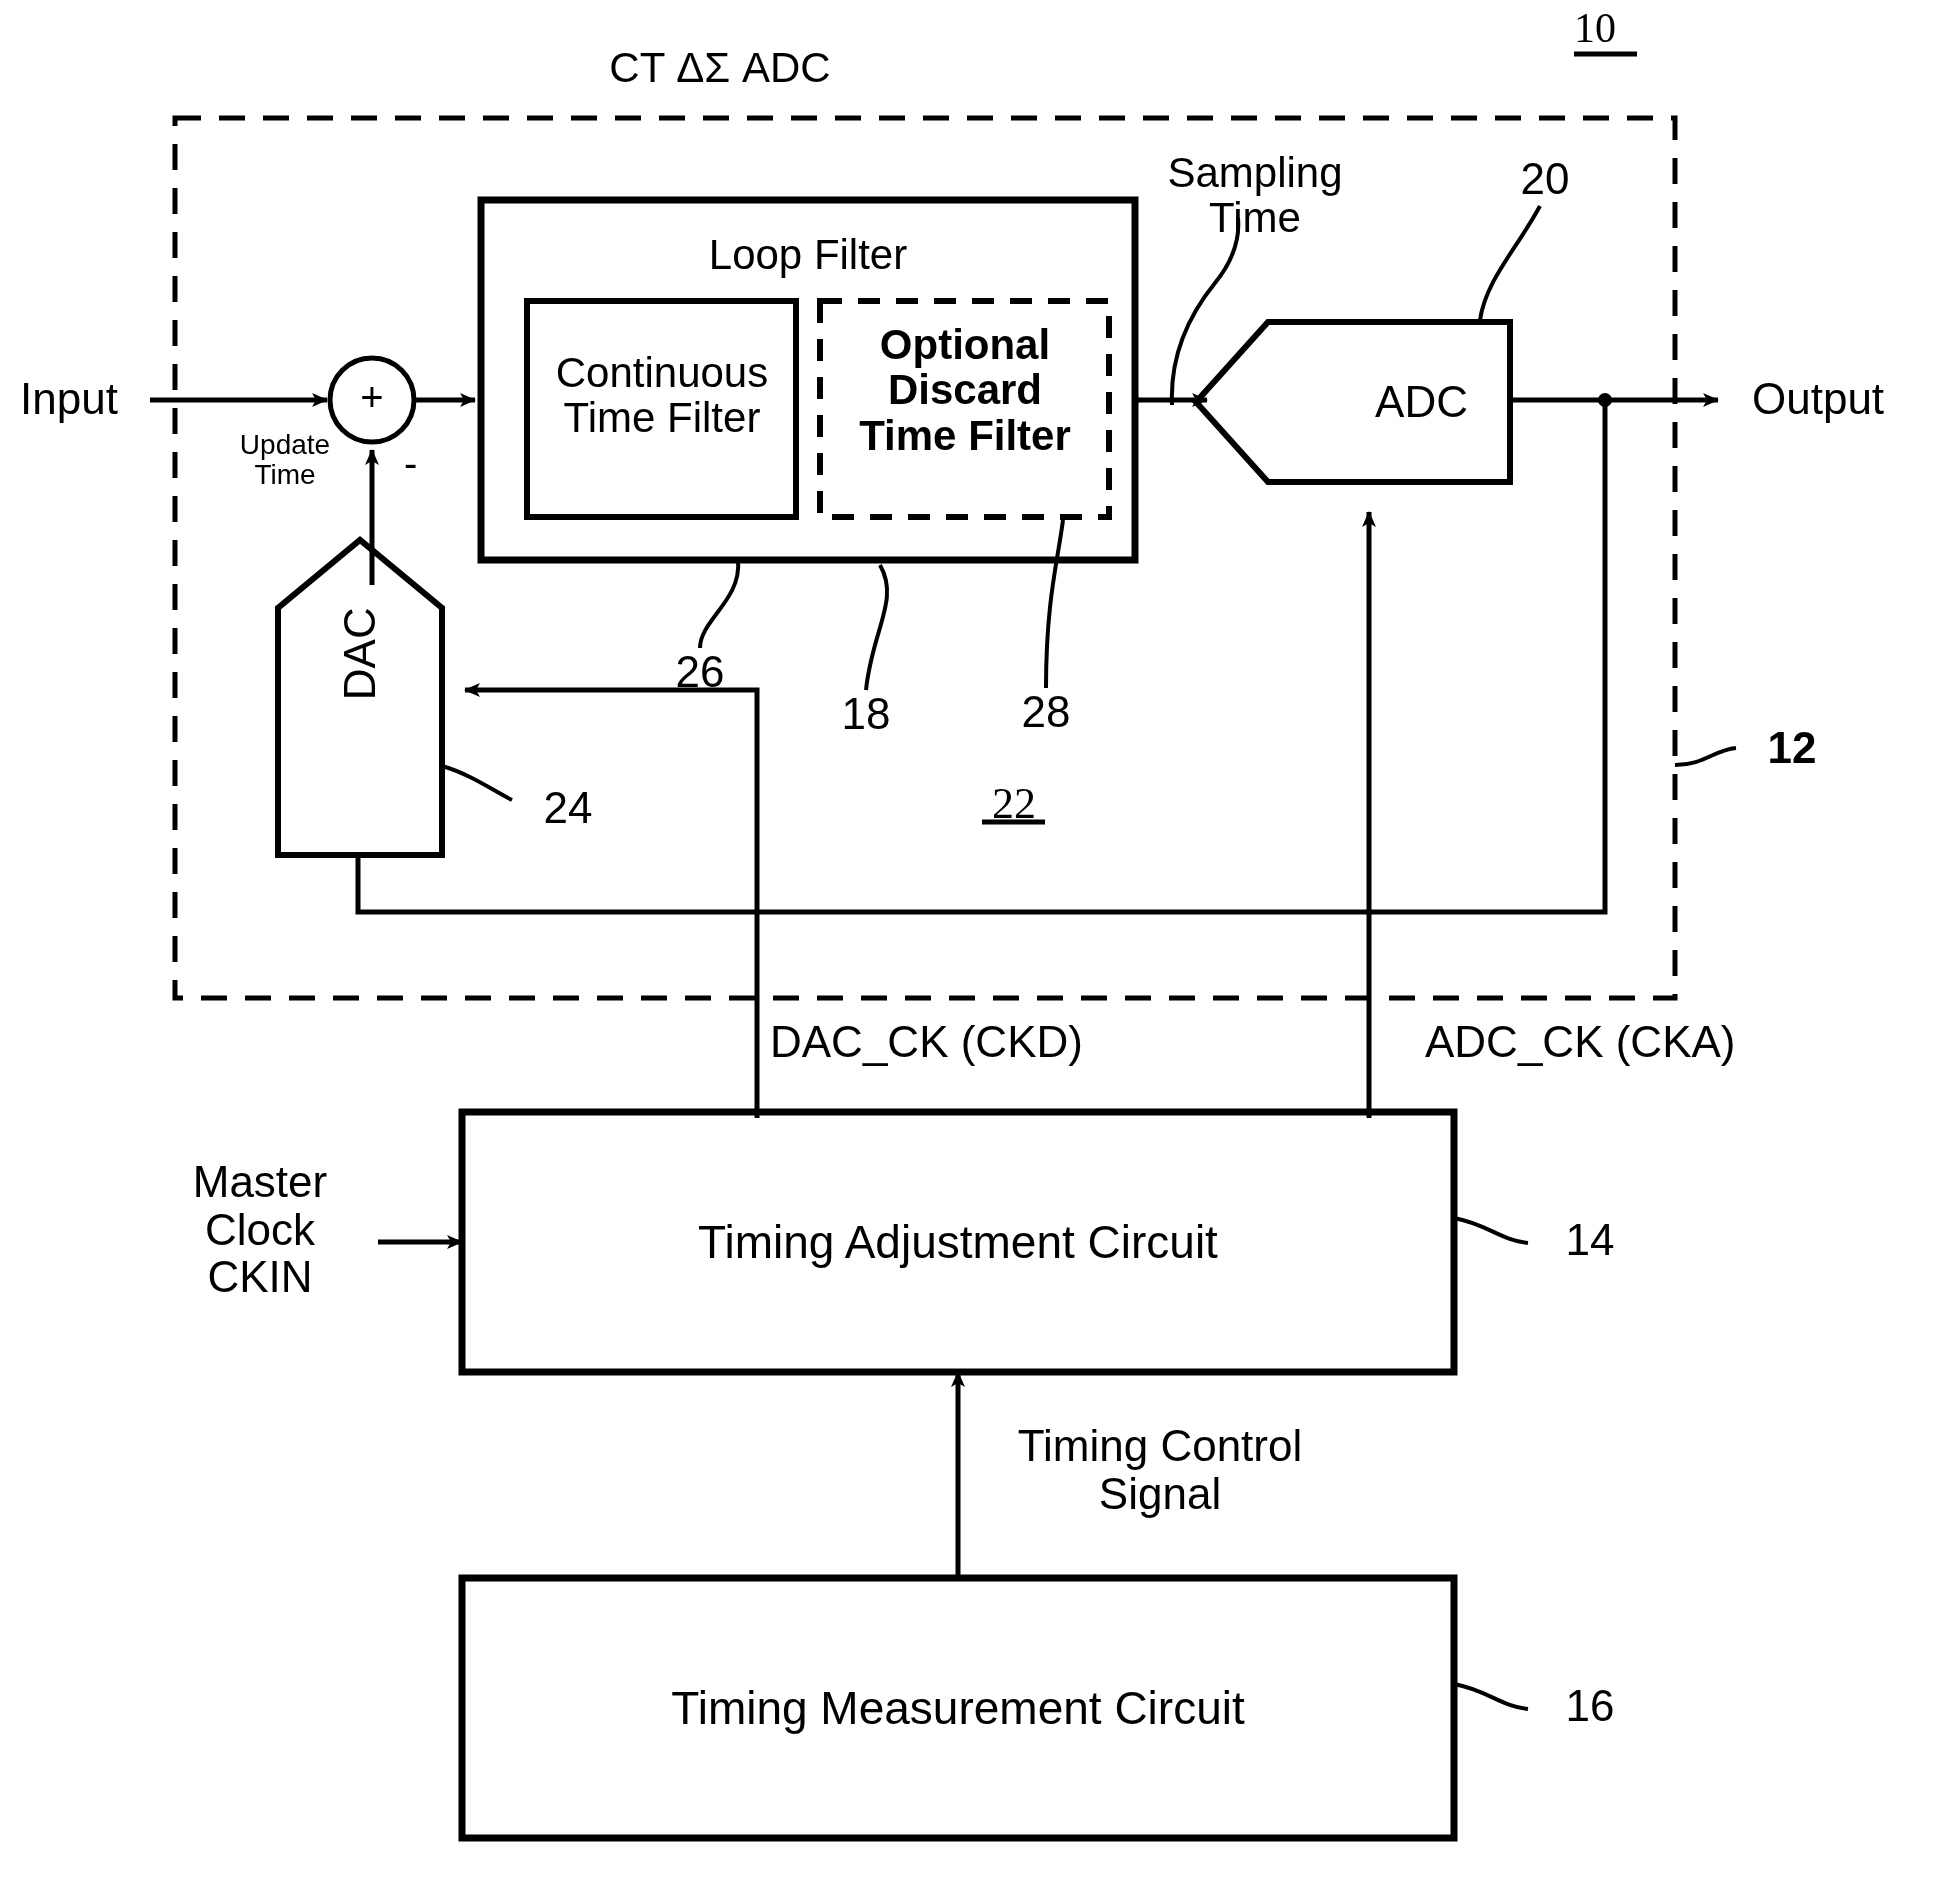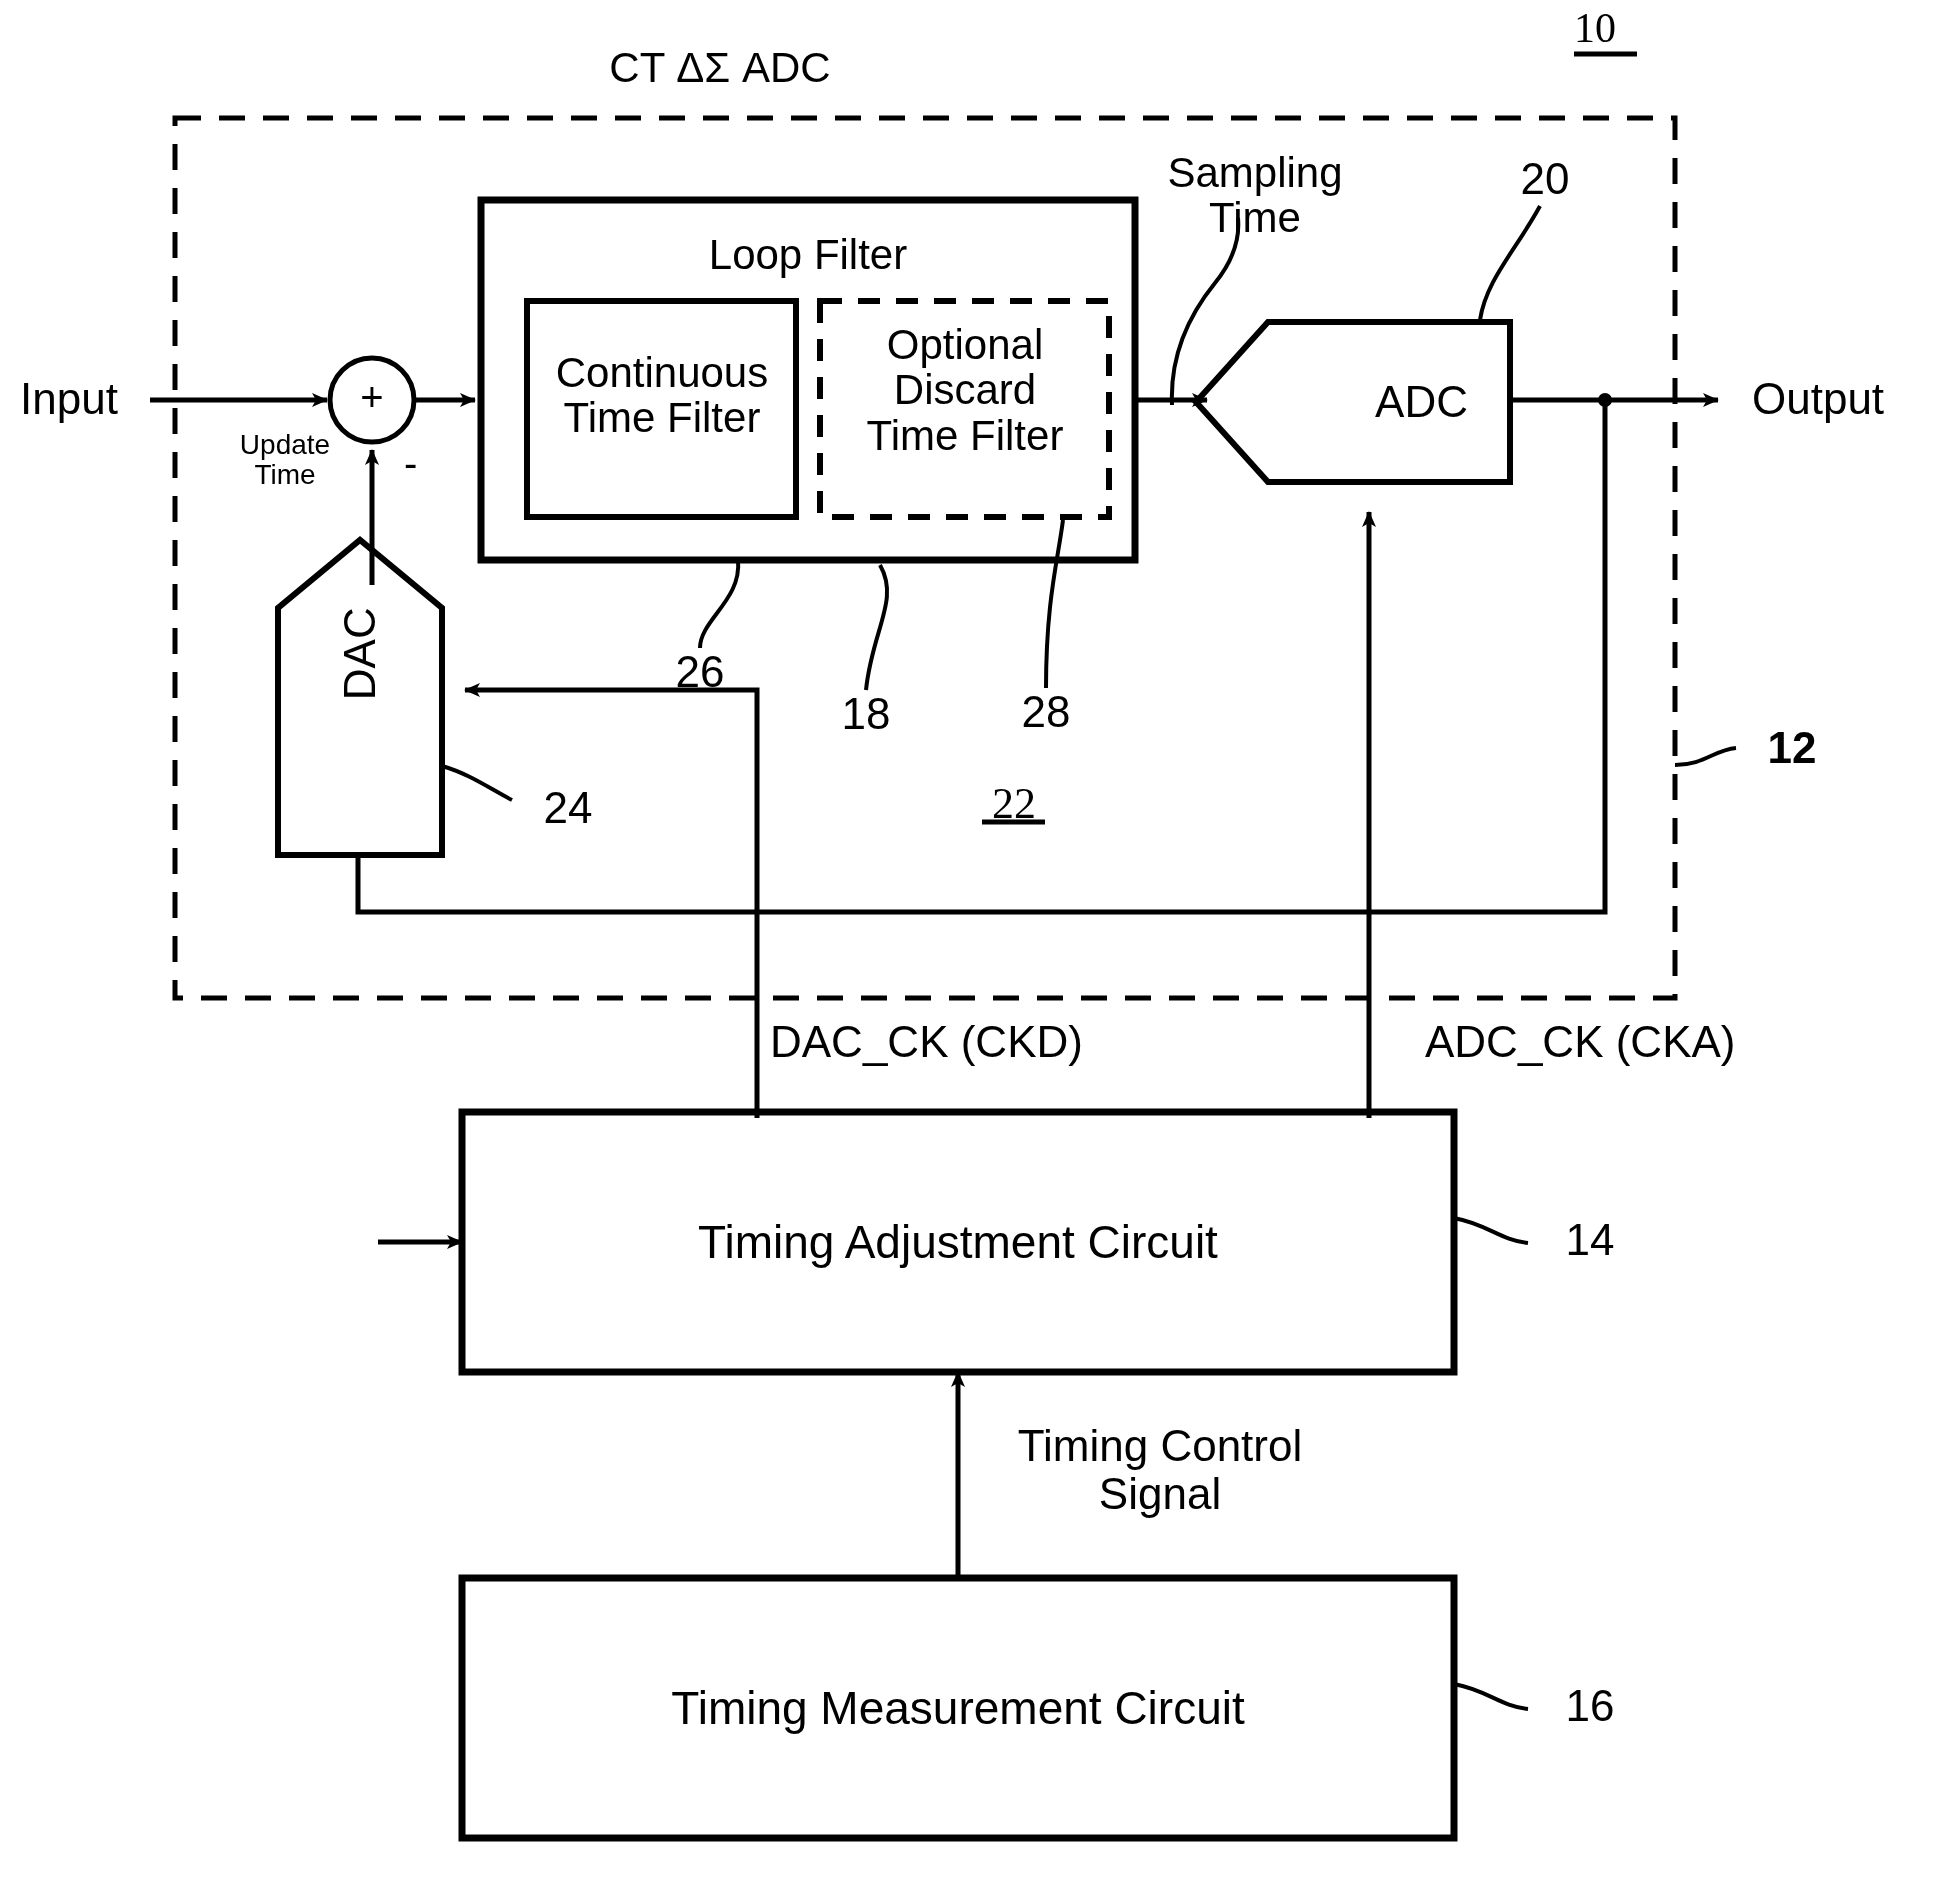--- a/index.html
+++ b/index.html
@@ -104,21 +104,21 @@
   <div class="lbl" style="left:404px;top:442px;font-size:40px;">-</div>
 
   <div class="lbl c" style="left:185px;top:430px;width:200px;font-size:28px;">Update<br>Time</div>
 
   <div class="lbl c" style="left:1155px;top:150px;width:200px;font-size:42px;">Sampling<br>Time</div>
 
   <div class="lbl c" style="left:608px;top:232px;width:400px;font-size:42px;">Loop Filter</div>
 
   <div class="lbl c" style="left:529px;top:350px;width:266px;font-size:42px;">Continuous<br>Time Filter</div>
 
-  <div class="lbl c" style="left:822px;top:322px;width:286px;font-size:42px;">Optional<br>Discard<br>Time Filter</div>
+  <div class="lbl c" style="left:822px;top:322px;width:286px;font-size:42px;font-weight:bold;">Optional<br>Discard<br>Time Filter</div>
 
   <div class="lbl c" style="left:650px;top:648px;width:100px;font-size:44px;">26</div>
 
   <div class="lbl c" style="left:816px;top:690px;width:100px;font-size:44px;">18</div>
 
   <div class="lbl c" style="left:996px;top:688px;width:100px;font-size:44px;">28</div>
 
   <div class="lbl c u" style="left:982px;top:780px;width:64px;font-size:44px;text-decoration:none;">22</div>
 
   <div class="lbl c" style="left:1268px;top:378px;width:200px;font-size:44px;text-align:right;">ADC</div>
@@ -129,20 +129,21 @@
               transform:rotate(-90deg);transform-origin:center center;">DAC</div>
 
   <div class="lbl c" style="left:518px;top:784px;width:100px;font-size:44px;">24</div>
 
   <div class="lbl c" style="left:1742px;top:724px;width:100px;font-size:44px;font-weight:bold;">12</div>
 
   <div class="lbl" style="left:770px;top:1018px;font-size:44px;">DAC_CK (CKD)</div>
 
   <div class="lbl" style="left:1385px;top:1018px;font-size:44px;margin-left:40px;">ADC_CK (CKA)</div>
 
+  <div class="lbl c" style="left:160px;top:1158px;width:200px;font-size:44px;">Master<br>Clock<br>CKIN</div>
 
   <div class="lbl c" style="left:462px;top:1218px;width:992px;font-size:46px;">Timing Adjustment Circuit</div>
 
   <div class="lbl c" style="left:1540px;top:1216px;width:100px;font-size:44px;">14</div>
 
   <div class="lbl c" style="left:990px;top:1422px;width:340px;font-size:44px;">Timing Control<br>Signal</div>
 
   <div class="lbl c" style="left:462px;top:1684px;width:992px;font-size:46px;">Timing Measurement Circuit</div>
 
   <div class="lbl c" style="left:1540px;top:1682px;width:100px;font-size:44px;">16</div>

